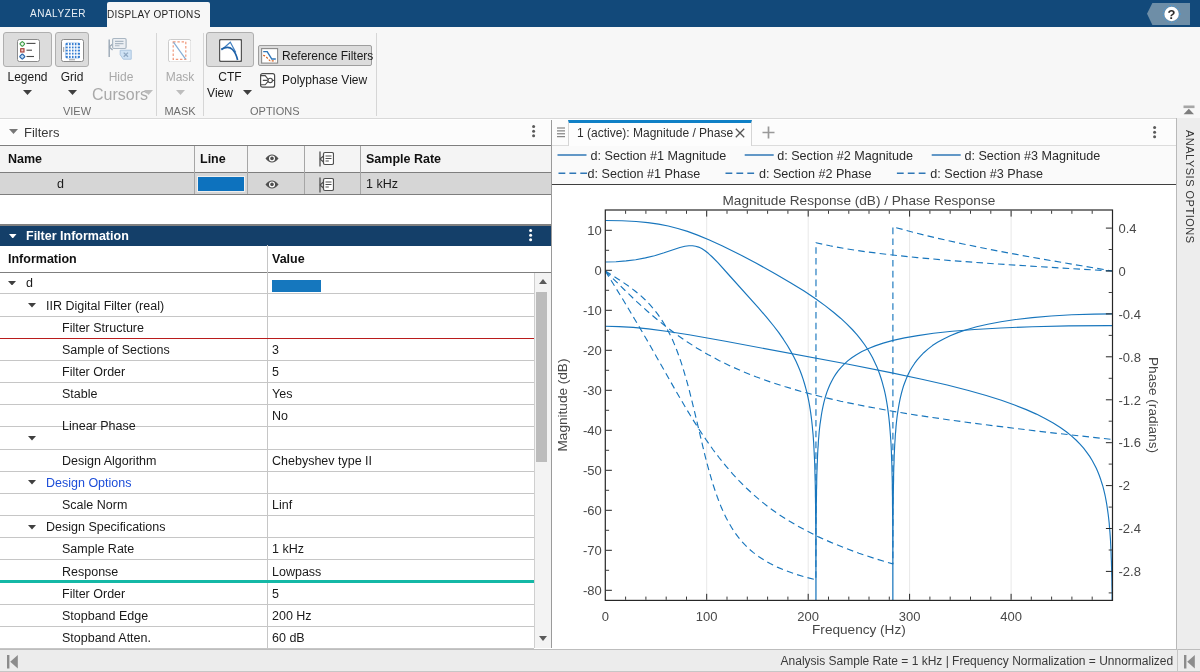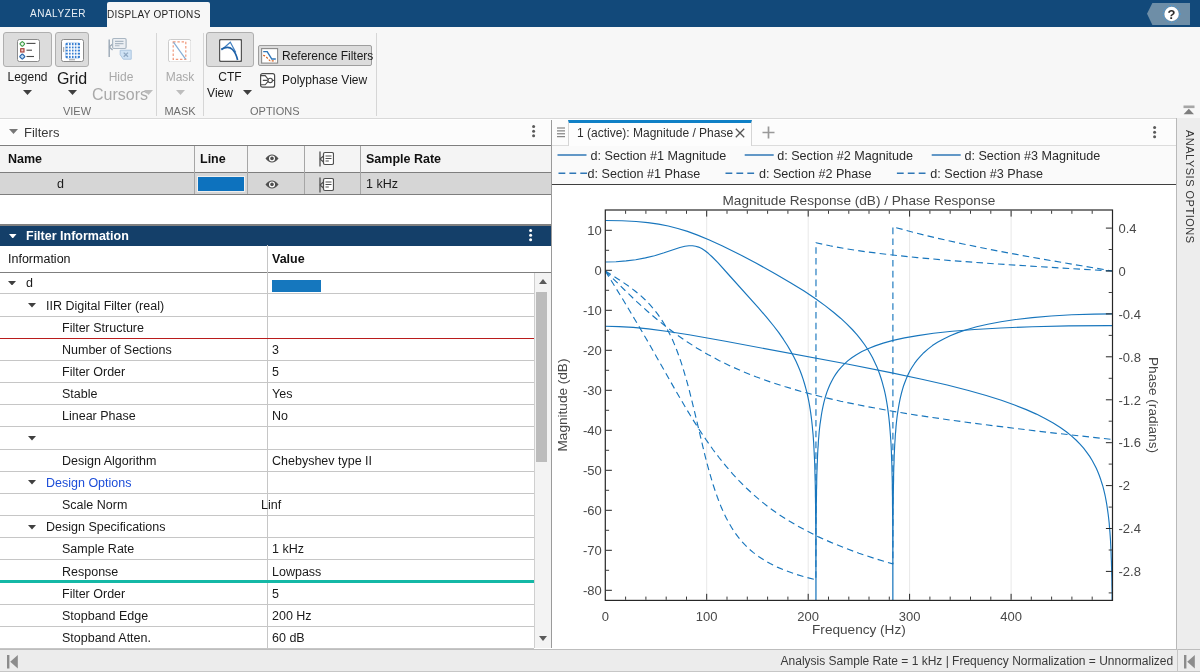--- a/index.html
+++ b/index.html
@@ -55,21 +55,21 @@
     <rect x="0.5" y="0.5" width="22.5" height="22.5" rx="2" fill="#fff" stroke="#cccccc"></rect>
     <rect x="5.2" y="2.8" width="12.6" height="17.6" fill="none" stroke="#f0997c" stroke-width="1.2" stroke-dasharray="2.4 1.8"></rect>
     <line x1="5.5" y1="3.2" x2="17.6" y2="20.2" stroke="#85aed6" stroke-width="1.2"></line>
   </svg>
 <svg style="position:absolute;left:218.5px;top:38.5px" width="23" height="23">
     <rect x="0.5" y="0.5" width="22" height="22" rx="1.5" fill="#fff" stroke="#555" stroke-width="1.4"></rect>
     <path d="M2.5,11 L11.3,3.2 L16.8,13.5" fill="none" stroke="#4381c0" stroke-width="1.2"></path>
     <path d="M2.3,10.2 C6.5,7.8 11,8 13.5,10.5 C16.5,13.5 17.8,17.5 18.6,21" fill="none" stroke="#1e62a9" stroke-width="1.7"></path>
   </svg>
 <div class="abs" style="left:0px;top:70px;width:55px;text-align:center;font-size:12px;color:#1a1a1a">Legend</div>
-<div class="abs" style="left:55px;top:70px;width:34px;text-align:center;font-size:16px;color:#1a1a1a">Grid</div>
+<div class="abs" style="left:55px;top:70px;width:34px;text-align:center;font-size:12px;color:#1a1a1a">Grid</div>
 <svg style="position:absolute;left:23px;top:89.5px" width="9" height="5">
     <polygon points="0,0 9,0 4.5,5" fill="#404040"></polygon>
   </svg>
 <svg style="position:absolute;left:67.5px;top:89.5px" width="9" height="5">
     <polygon points="0,0 9,0 4.5,5" fill="#404040"></polygon>
   </svg>
 <div class="abs" style="left:96px;top:70px;width:50px;text-align:center;font-size:12px;color:#a9a9a9">Hide</div>
 <div class="abs" style="left:92px;top:86px;width:50px;text-align:center;font-size:16px;color:#a9a9a9">Cursors</div>
 <svg style="position:absolute;left:143.5px;top:90px" width="9" height="5">
     <polygon points="0,0 9,0 4.5,5" fill="#bdbdbd"></polygon>
@@ -156,74 +156,74 @@
 <div class="abs" style="left:0;top:226px;width:551px;height:20px;background:#143f69"></div>
 <svg style="position:absolute;left:9px;top:233.5px" width="7.5" height="4.5">
     <polygon points="0,0 7.5,0 3.75,4.5" fill="#fff"></polygon>
   </svg>
 <div class="abs" style="left:26px;top:226px;height:20px;line-height:21px;font-size:12.5px;font-weight:bold;color:#fff">Filter Information</div>
 <svg style="position:absolute;left:529px;top:228.5px" width="4" height="15">
     <circle cx="1.6" cy="1.6" r="1.5" fill="#fff"></circle>
     <circle cx="1.6" cy="6.199999999999999" r="1.5" fill="#fff"></circle>
     <circle cx="1.6" cy="10.799999999999999" r="1.5" fill="#fff"></circle>
   </svg>
-<div class="abs" style="left:8px;top:245px;height:27px;line-height:28px;font-size:12.5px;font-weight:normal;color:#111">Information</div>
+<div class="abs" style="left:8px;top:245px;height:27px;line-height:28px;font-size:12.5px;font-weight:bold;color:#111">Information</div>
 <div class="abs" style="left:272px;top:245px;height:27px;line-height:28px;font-size:12.5px;font-weight:bold;color:#111">Value</div>
 <div class="abs" style="left:0;top:271.8px;width:551px;height:1.2px;background:#7f7f7f"></div>
 <div class="abs" style="left:266.5px;top:245px;width:1px;height:403px;background:#c6c6c6"></div>
 <div style="position:absolute;left:0;top:272.3px;width:533.5px;height:22.2px;border-bottom:1px solid #c6c6c6">
     <svg style="position:absolute;left:8px;top:8.5px" width="8" height="4.5">
       <polygon points="0,0 8,0 4.0,4.5" fill="#3f3f3f"></polygon>
     </svg>
     <div style="position:absolute;left:26px;top:0;line-height:22.2px;font-size:12.5px;color:#1a1a1a">d</div>
     <div style="position:absolute;left:272px;top:7.5px;width:49px;height:12px;background:#1577be"></div>
   </div>
 <div style="position:absolute;left:0;top:294.5px;width:533.5px;height:22.2px;border-bottom:1px solid #c6c6c6">
     <svg style="position:absolute;left:28px;top:8.5px" width="8" height="5">
       <polygon points="0,0 8,0 4,4.5" fill="#3f3f3f"></polygon>
     </svg>
     <div style="position:absolute;left:46px;top:0;line-height:22.2px;font-size:12.5px;color:#1a1a1a">IIR Digital Filter (real)</div>
   </div>
 <div style="position:absolute;left:0;top:316.6px;width:533.5px;height:22.2px;border-bottom:1px solid #b91c1c">
     <div style="position:absolute;left:62px;top:0;line-height:22.2px;font-size:12.5px;color:#1a1a1a">Filter Structure</div>
   </div>
 <div style="position:absolute;left:0;top:338.8px;width:533.5px;height:22.2px;border-bottom:1px solid #c6c6c6">
-    <div style="position:absolute;left:62px;top:0;line-height:22.2px;font-size:12.5px;color:#1a1a1a">Number of Sections</div>
+    <div style="position:absolute;left:62px;top:0;line-height:22.2px;font-size:12.5px;color:#1a1a1a">Sample of Sections</div>
     <div style="position:absolute;left:272px;top:0;line-height:22.2px;font-size:12.5px;color:#1a1a1a">3</div>
   </div>
 <div style="position:absolute;left:0;top:361.0px;width:533.5px;height:22.2px;border-bottom:1px solid #c6c6c6">
     <div style="position:absolute;left:62px;top:0;line-height:22.2px;font-size:12.5px;color:#1a1a1a">Filter Order</div>
     <div style="position:absolute;left:272px;top:0;line-height:22.2px;font-size:12.5px;color:#1a1a1a">5</div>
   </div>
 <div style="position:absolute;left:0;top:383.2px;width:533.5px;height:22.2px;border-bottom:1px solid #c6c6c6">
     <div style="position:absolute;left:62px;top:0;line-height:22.2px;font-size:12.5px;color:#1a1a1a">Stable</div>
     <div style="position:absolute;left:272px;top:0;line-height:22.2px;font-size:12.5px;color:#1a1a1a">Yes</div>
   </div>
 <div style="position:absolute;left:0;top:405.3px;width:533.5px;height:22.2px;border-bottom:1px solid #c6c6c6">
-    <div style="position:absolute;left:62px;top:0;line-height:22.2px;font-size:12.5px;color:#1a1a1a">Linear Phase</div>
+    <div style="position:absolute;left:62px;top:10px;line-height:22.2px;font-size:12.5px;color:#1a1a1a">Linear Phase</div>
     <div style="position:absolute;left:272px;top:0;line-height:22.2px;font-size:12.5px;color:#1a1a1a">No</div>
   </div>
 <div style="position:absolute;left:0;top:427.5px;width:533.5px;height:22.2px;border-bottom:1px solid #c6c6c6">
     <svg style="position:absolute;left:28px;top:8.5px" width="8" height="5">
       <polygon points="0,0 8,0 4,4.5" fill="#3f3f3f"></polygon>
     </svg>
   </div>
 <div style="position:absolute;left:0;top:449.7px;width:533.5px;height:22.2px;border-bottom:1px solid #c6c6c6">
     <div style="position:absolute;left:62px;top:0;line-height:22.2px;font-size:12.5px;color:#1a1a1a">Design Algorithm</div>
     <div style="position:absolute;left:272px;top:0;line-height:22.2px;font-size:12.5px;color:#1a1a1a">Chebyshev type II</div>
   </div>
 <div style="position:absolute;left:0;top:471.8px;width:533.5px;height:22.2px;border-bottom:1px solid #c6c6c6">
     <svg style="position:absolute;left:28px;top:8.5px" width="8" height="5">
       <polygon points="0,0 8,0 4,4.5" fill="#3f3f3f"></polygon>
     </svg>
     <div style="position:absolute;left:46px;top:0;line-height:22.2px;font-size:12.5px;color:#1d4ed8">Design Options</div>
   </div>
 <div style="position:absolute;left:0;top:494.0px;width:533.5px;height:22.2px;border-bottom:1px solid #c6c6c6">
     <div style="position:absolute;left:62px;top:0;line-height:22.2px;font-size:12.5px;color:#1a1a1a">Scale Norm</div>
-    <div style="position:absolute;left:261px;top:0;line-height:22.2px;font-size:12.5px;color:#1a1a1a">Linf</div>
+    <div style="position:absolute;left:272px;top:0;line-height:22.2px;font-size:12.5px;color:#1a1a1a">Linf</div>
   </div>
 <div style="position:absolute;left:0;top:516.2px;width:533.5px;height:22.2px;border-bottom:1px solid #c6c6c6">
     <svg style="position:absolute;left:28px;top:8.5px" width="8" height="5">
       <polygon points="0,0 8,0 4,4.5" fill="#3f3f3f"></polygon>
     </svg>
     <div style="position:absolute;left:46px;top:0;line-height:22.2px;font-size:12.5px;color:#1a1a1a">Design Specifications</div>
   </div>
 <div style="position:absolute;left:0;top:538.3px;width:533.5px;height:22.2px;border-bottom:1px solid #c6c6c6">
     <div style="position:absolute;left:62px;top:0;line-height:22.2px;font-size:12.5px;color:#1a1a1a">Sample Rate</div>
     <div style="position:absolute;left:272px;top:0;line-height:22.2px;font-size:12.5px;color:#1a1a1a">1 kHz</div>

